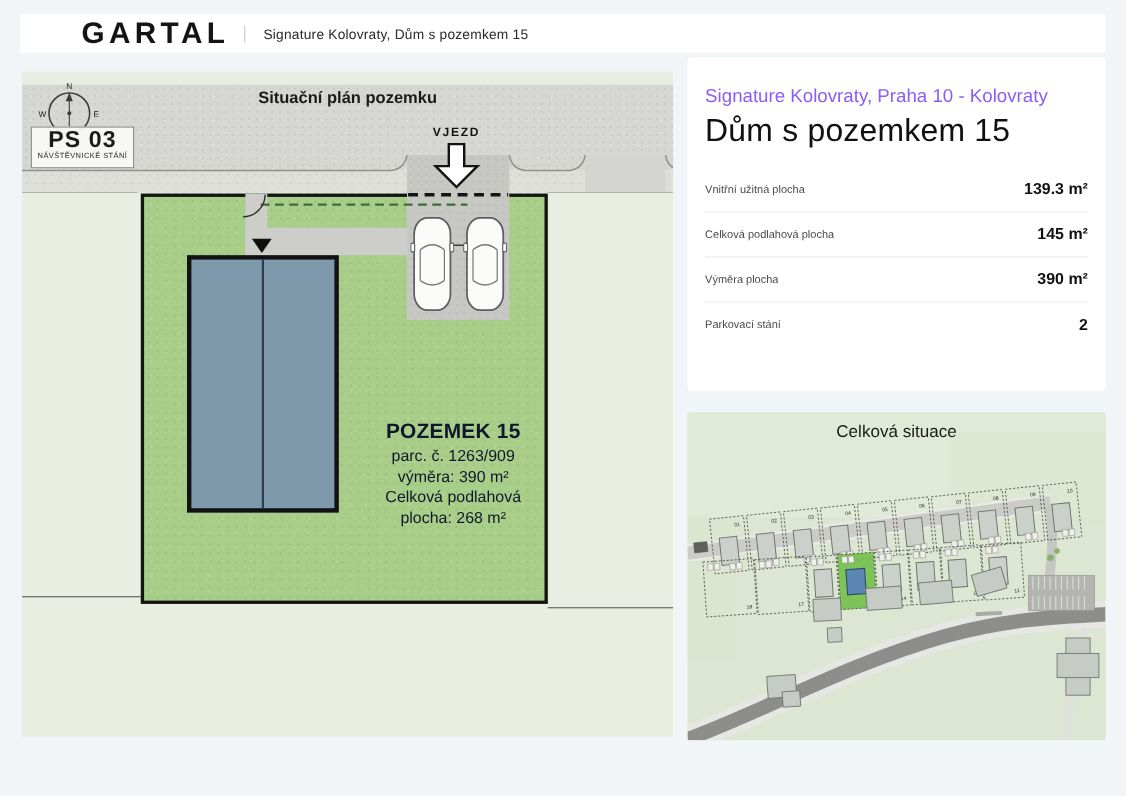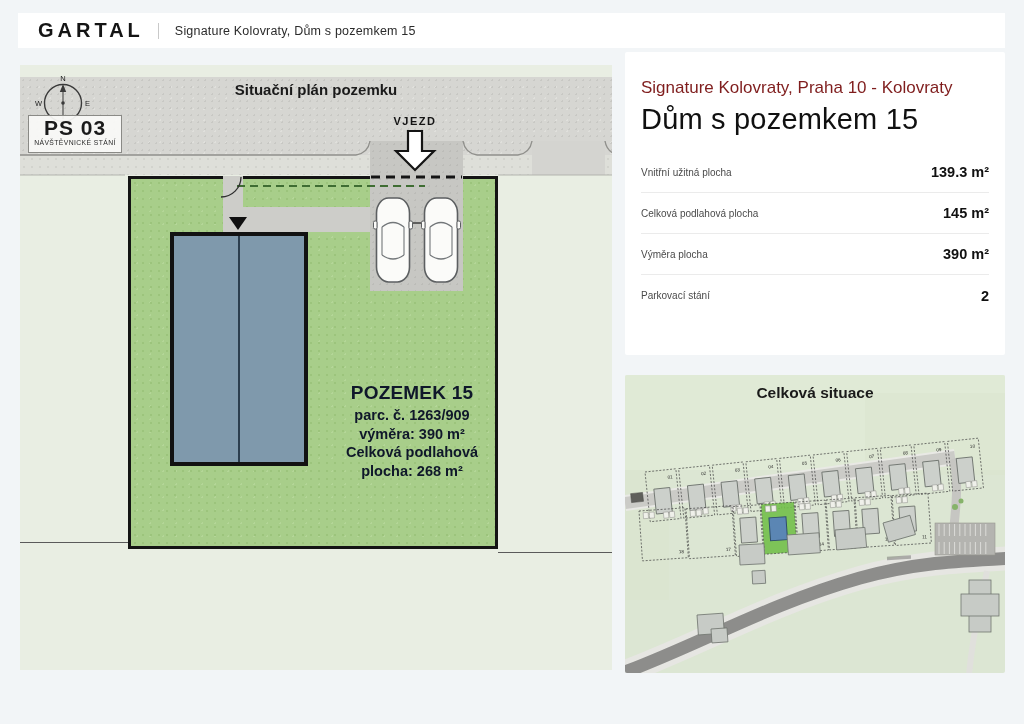--- a/index.html
+++ b/index.html
@@ -2,21 +2,21 @@
 <html><head>
 <meta charset="utf-8">
 <style>
   * { margin:0; padding:0; box-sizing:border-box; }
   html,body { width:1024px; height:724px; }
   body { font-family:"Liberation Sans","DejaVu Sans",sans-serif; background:#f2f5f7; position:relative; overflow:hidden; }
 
   
   .topbar { position:absolute; left:18px; top:13px; width:987px; height:35px; background:#fff;
             display:flex; align-items:center; padding:0 20px; }
-  .logo { font-size:20px; font-weight:800; letter-spacing:4px; color:#141414; }
+  .logo { font-size:27px; font-weight:800; letter-spacing:4px; color:#141414;margin-left:36px; }
   .topbar .sep { width:1px; height:16px; background:#c9c9c9; margin:0 16px 0 14px; }
   .crumb { font-size:12.5px; color:#2b2b2b; letter-spacing:.2px; }
 
   
   .plan-panel { position:absolute; left:20px; top:65px; width:592px; height:605px;
                 background:#e9eee3; overflow:hidden; }
   .plan-title { position:absolute; left:0; top:16px; width:100%; text-align:center;
                 font-size:15px; font-weight:700; color:#1a1a1a; z-index:6; }
   .street { position:absolute; left:0; top:12px; width:592px; height:78px; background:#d6d6d2;
             background-image:radial-gradient(#c8c8c4 1px, transparent 1px), radial-gradient(#e0e0dc 1px, transparent 1px);
@@ -39,38 +39,38 @@
   .plan-svg { position:absolute; left:0; top:0; z-index:5; pointer-events:none; }
   .vjezd-label { position:absolute; left:358px; top:50px; width:74px; text-align:center;
                  font-size:11px; font-weight:700; letter-spacing:1.5px; color:#141414; z-index:6; }
   .ps03-box { position:absolute; left:8px; top:50px; width:94px; height:38px; background:rgba(250,250,248,.93);
               border:1px solid #8a8a86; z-index:6; text-align:center; }
   .ps03-code { font-size:21px; font-weight:600; letter-spacing:1px; color:#1a1a1a; line-height:1.05; margin-top:1px; }
   .ps03-sub  { font-size:6.8px; letter-spacing:.4px; color:#2a2a2a; }
   .pozemek-label { position:absolute; left:304px; top:316px; width:176px; text-align:center;
                    color:#0f172a; z-index:6; line-height:1.3; }
   .pl-title { font-size:19px; font-weight:800; letter-spacing:.2px; }
-  .pl-line  { font-size:14.5px; font-weight:700; }
+  .pl-line  { font-size:14.5px; font-weight:400; }
 
   
   .info-card { position:absolute; left:625px; top:52px; width:380px; height:303px; background:#fff;
                border-radius:2px; padding:26px 16px 0 16px; }
-  .info-subtitle { font-size:17px; color:#7f1d1d; }
+  .info-subtitle { font-size:17px; color:#8b5cf6; }
   .info-title { font-size:29px; font-weight:400; color:#101010; margin-top:5px; letter-spacing:.2px; }
   .spec-list { margin-top:16px; }
   .spec-row { display:flex; justify-content:space-between; align-items:center; height:41px;
               border-bottom:1px solid #ebebeb; }
   .spec-row:last-child { border-bottom:none; }
   .spec-label { font-size:10px; color:#4a4a4a; }
   .spec-value { font-size:14.5px; font-weight:700; color:#101010; }
 
   .situ-card { position:absolute; left:625px; top:375px; width:380px; height:298px; background:#dce6d3;
                border-radius:2px; overflow:hidden; }
   .situ-title { position:absolute; left:0; top:9px; width:100%; text-align:center;
-                font-size:15.5px; font-weight:700; color:#1a1a1a; z-index:3; }
+                font-size:15.5px; font-weight:400; color:#1a1a1a; z-index:3; }
   #situ-svg { position:absolute; left:0; top:0; }
 </style>
 </head>
 <body>
 
 <header class="topbar">
   <div class="logo">GARTAL</div>
   <div class="sep"></div>
   <div class="crumb">Signature Kolovraty, Dům s pozemkem 15</div>
 </header>

